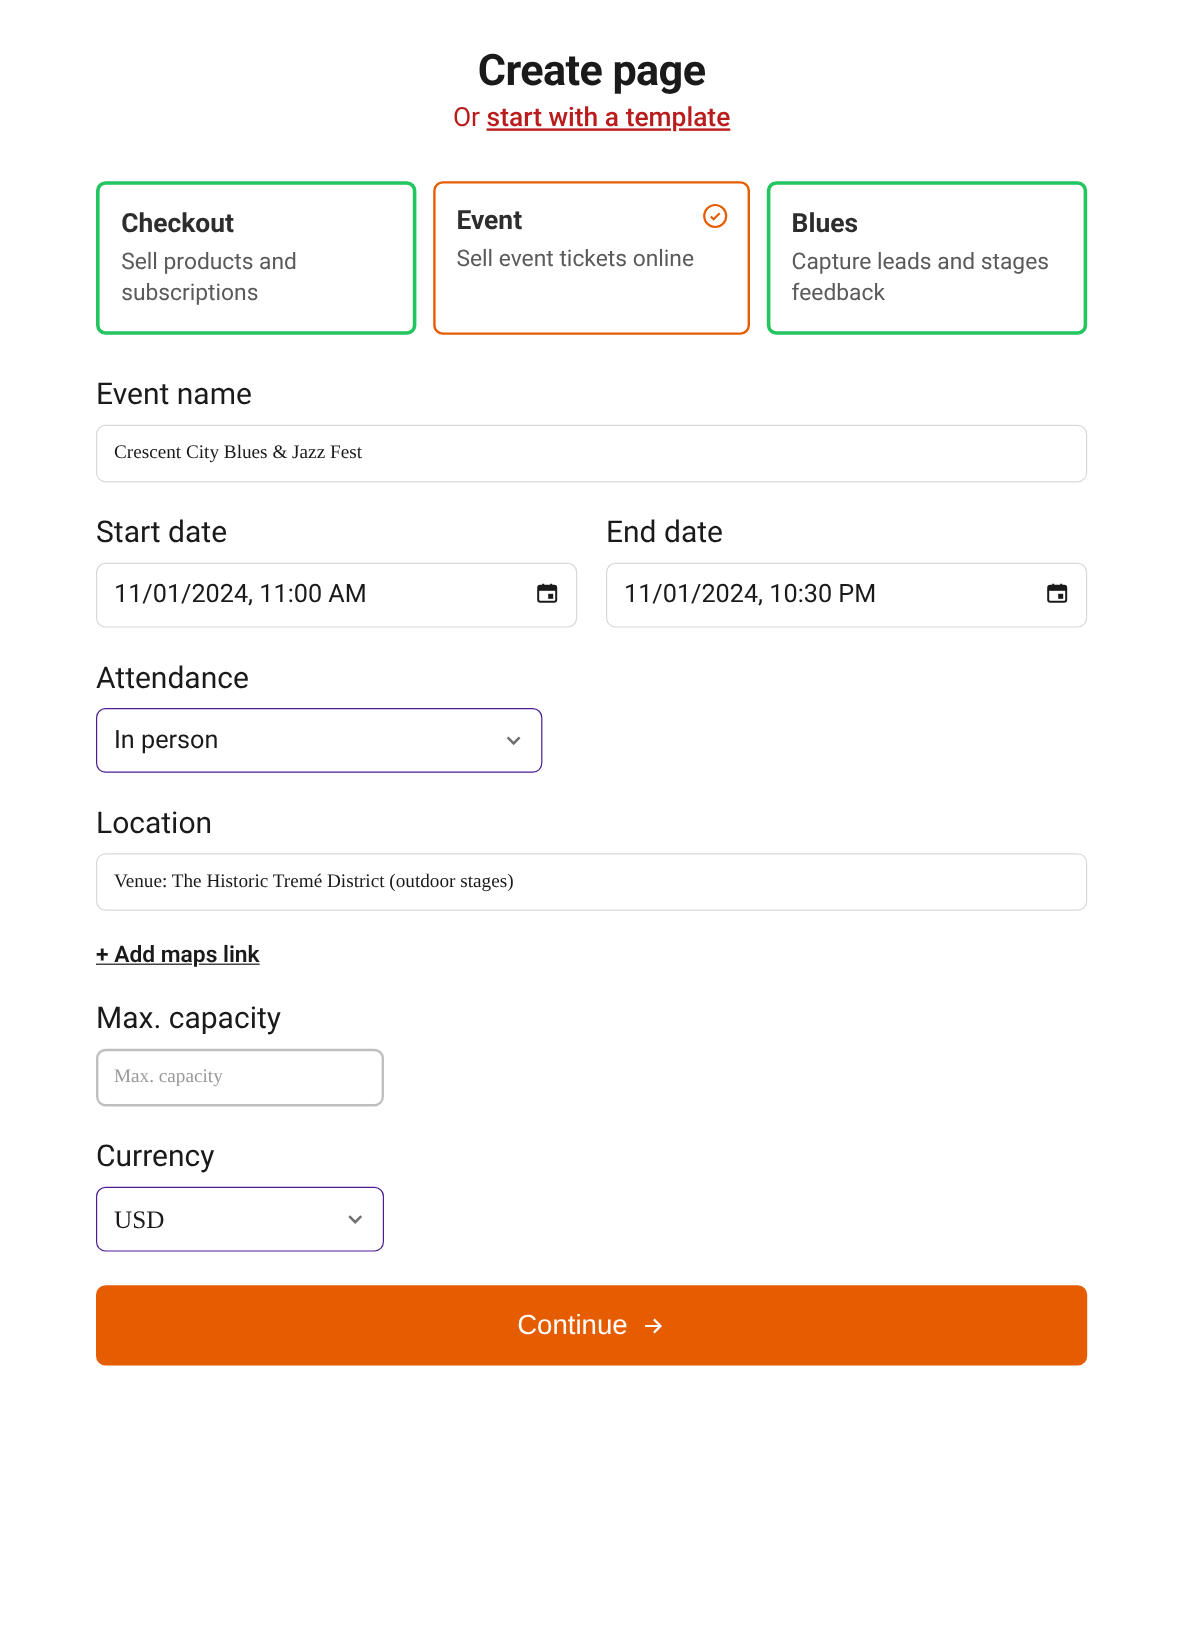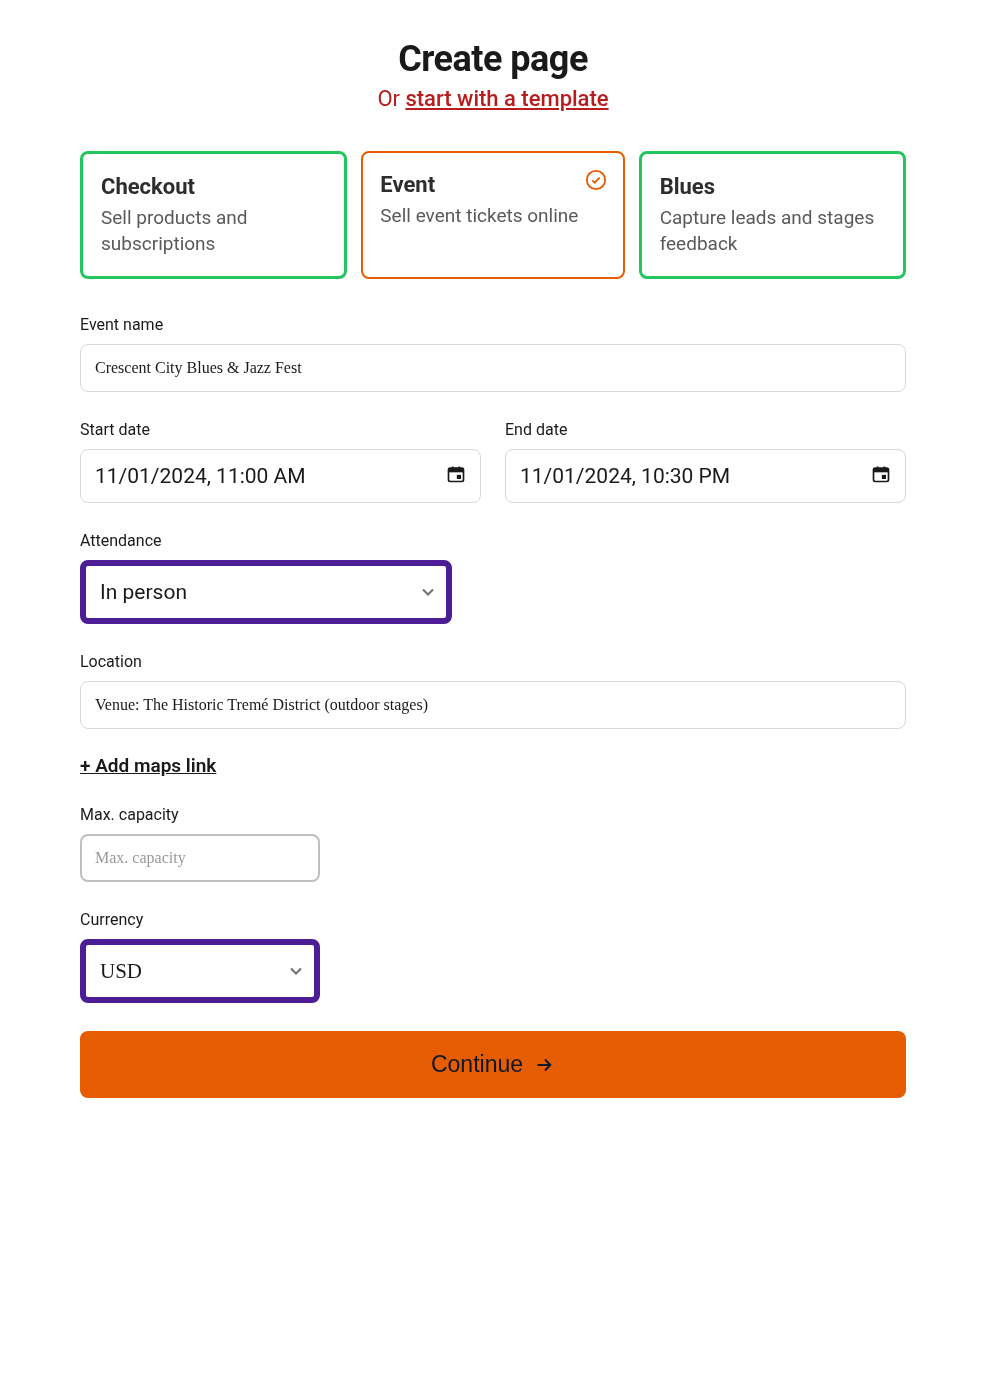--- a/index.html
+++ b/index.html
@@ -68,21 +68,21 @@
       right: 16px;
       width: 22px;
       height: 22px;
       color: #e65c00;
     }
     .form-group {
       margin-bottom: 28px;
     }
     .form-label {
       display: block;
-      font-size: 16px;
+      font-size: 25px;
       font-weight: 400;
       color: #1a1a1a;
       margin-bottom: 10px;
     }
     .form-input {
       width: 100%;
       padding: 14px 14px;
       font-size: 16px;
       border: 1px solid #d9d9d9;
       border-radius: 8px;
@@ -127,21 +127,21 @@
     }
     .select-wrap {
       position: relative;
       display: inline-block;
     }
     .form-select {
       appearance: none;
       -webkit-appearance: none;
       padding: 14px 48px 14px 14px;
       font-size: 21px;
-      border: 6px solid #4c1d95;
+      border: 1px solid #4c1d95;
       border-radius: 8px;
       background: #fff;
       color: #1a1a1a;
       font-family: inherit;
       cursor: pointer;
     }
     .select-chevron {
       position: absolute;
       right: 14px;
       top: 50%;
@@ -168,21 +168,21 @@
       text-decoration: underline;
       cursor: pointer;
       color: #1a1a1a;
       margin-top: -12px;
       margin-bottom: 28px;
     }
     .continue-btn {
       width: 100%;
       padding: 20px;
       background: #e65c00;
-      color: #0f172a;
+      color: #ffffff;
       border: none;
       border-radius: 8px;
       font-size: 23px;
       font-weight: 500;
       cursor: pointer;
       display: flex;
       align-items: center;
       justify-content: center;
       gap: 10px;
       margin-top: 16px;

